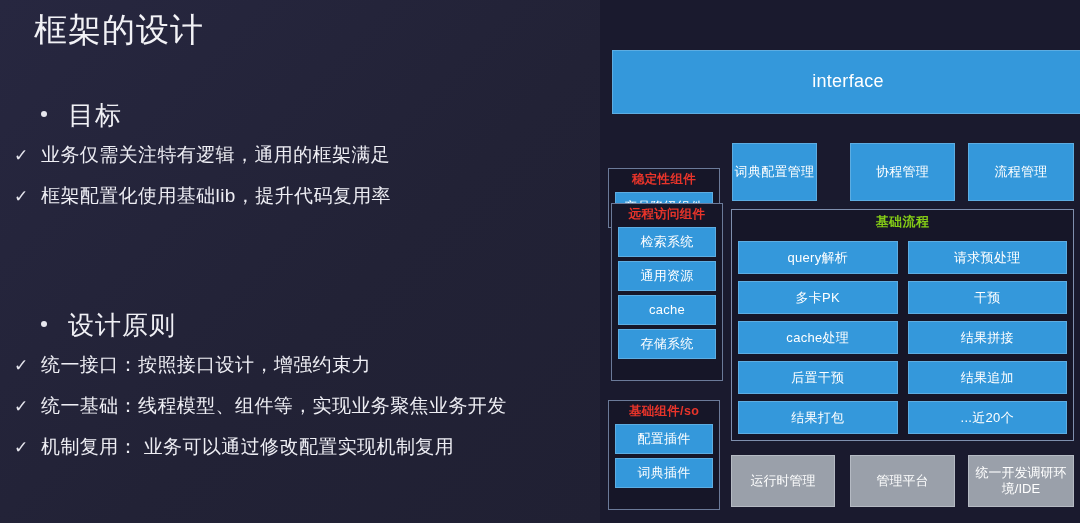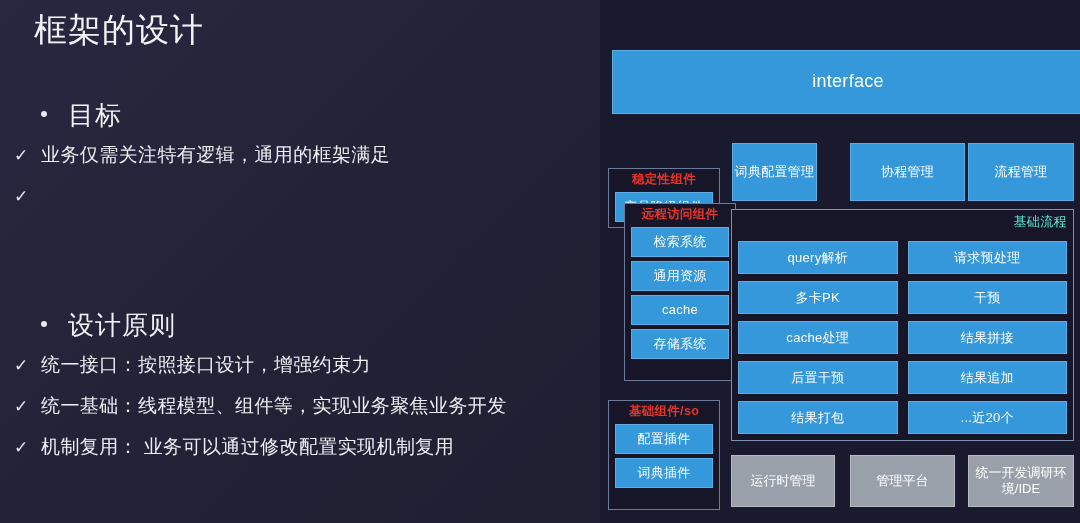--- a/index.html
+++ b/index.html
@@ -138,50 +138,50 @@
     color: #e8342a;
     font-size: 12.5px;
     font-weight: bold;
     letter-spacing: 0.3px;
     line-height: 17px;
     height: 17px;
   }
   .group .box { width: 100%; height: 30px; margin-top: 4px; }
 
   #grp-stability { left: 8px; top: 133px; width: 112px; height: 60px; margin-top: 35px; }
-  #grp-remote    { left: 24px; top: 203px; width: 112px; height: 178px; }
+  #grp-remote    { left: 11px; top: 203px; width: 112px; height: 178px; }
   #grp-basic     { left: 8px; top: 400px; width: 112px; height: 110px; }
 
   
   .toprow-box {
     position: absolute;
     top: 143px;
     height: 58px;
   }
   #top-box-0 { left: 132px; width: 85px; }
-  #top-box-1 { left: 250px; width: 115px; }
+  #top-box-1 { left: 250px; width: 105px; }
   #top-box-2 { left: 368px; width: 106px; }
 
   
   #flow-panel {
     position: absolute;
     left: 131px;
     top: 209px;
     width: 343px;
     height: 232px;
     box-sizing: border-box;
     border: 1px solid #7f8fae;
     background: #161628;
     padding: 3px 6px 6px 6px;
   }
   #flow-title {
-    text-align: right;
-    color: #5eead4;
+    text-align: center;
+    color: #84cc16;
     font-size: 13px;
-    font-weight: normal;
+    font-weight: bold;
     height: 18px;
     line-height: 18px;
     letter-spacing: 0.4px;
   }
   #flow-grid {
     display: grid;
     grid-template-columns: 1fr 1fr;
     grid-auto-rows: 33px;
     column-gap: 10px;
     row-gap: 7px;
@@ -221,20 +221,21 @@
       <div class="section-head">
         <span class="bullet"></span>
         <span class="head-label">目标</span>
       </div>
       <div class="check-item">
         <span class="check">✓</span>
         <span class="check-text">业务仅需关注特有逻辑，通用的框架满足</span>
       </div>
       <div class="check-item">
         <span class="check">✓</span>
+        <span class="check-text">框架配置化使用基础lib，提升代码复用率</span>
       </div>
     </div>
 
     <div class="section" id="section-principles">
       <div class="section-head">
         <span class="bullet"></span>
         <span class="head-label">设计原则</span>
       </div>
       <div class="check-item">
         <span class="check">✓</span>

